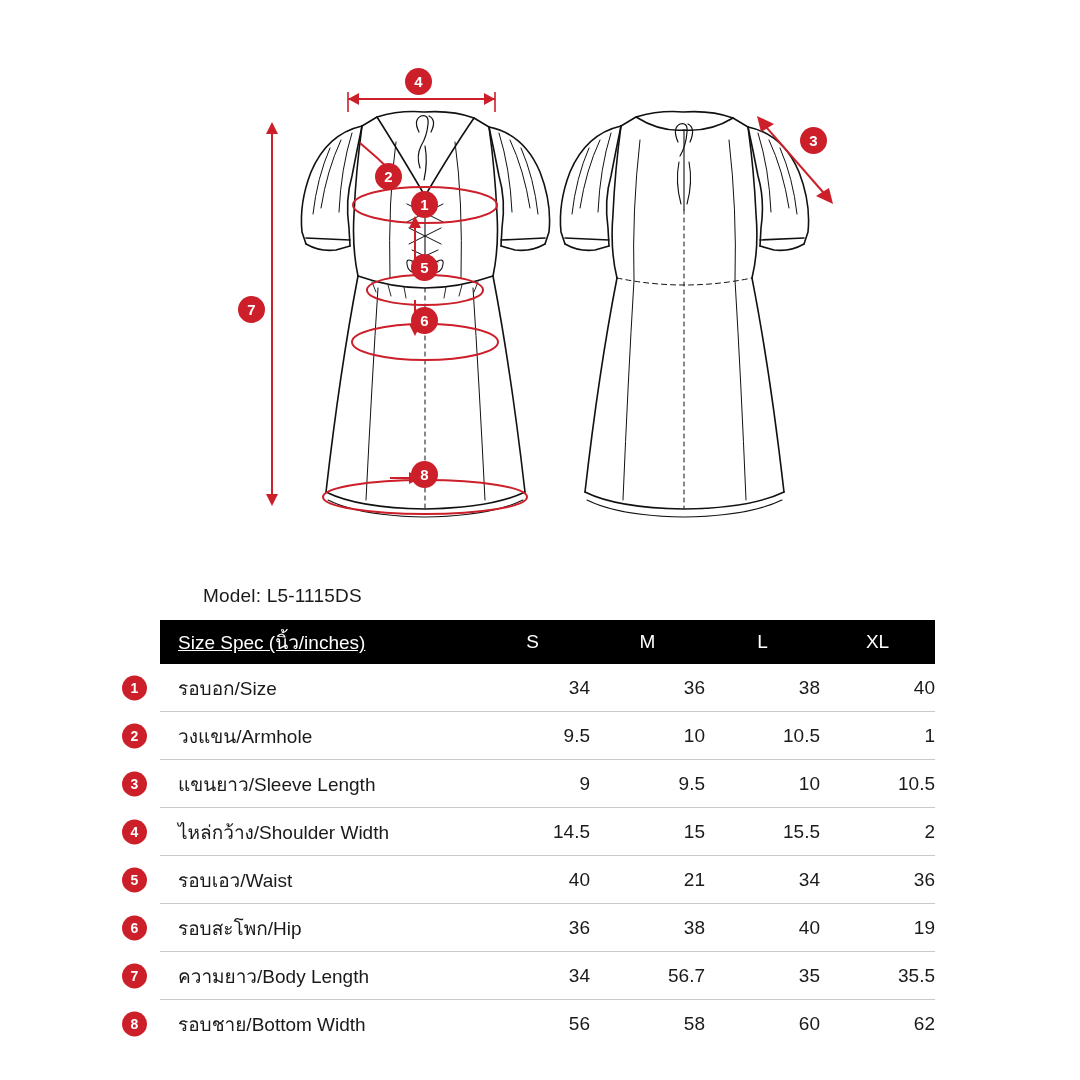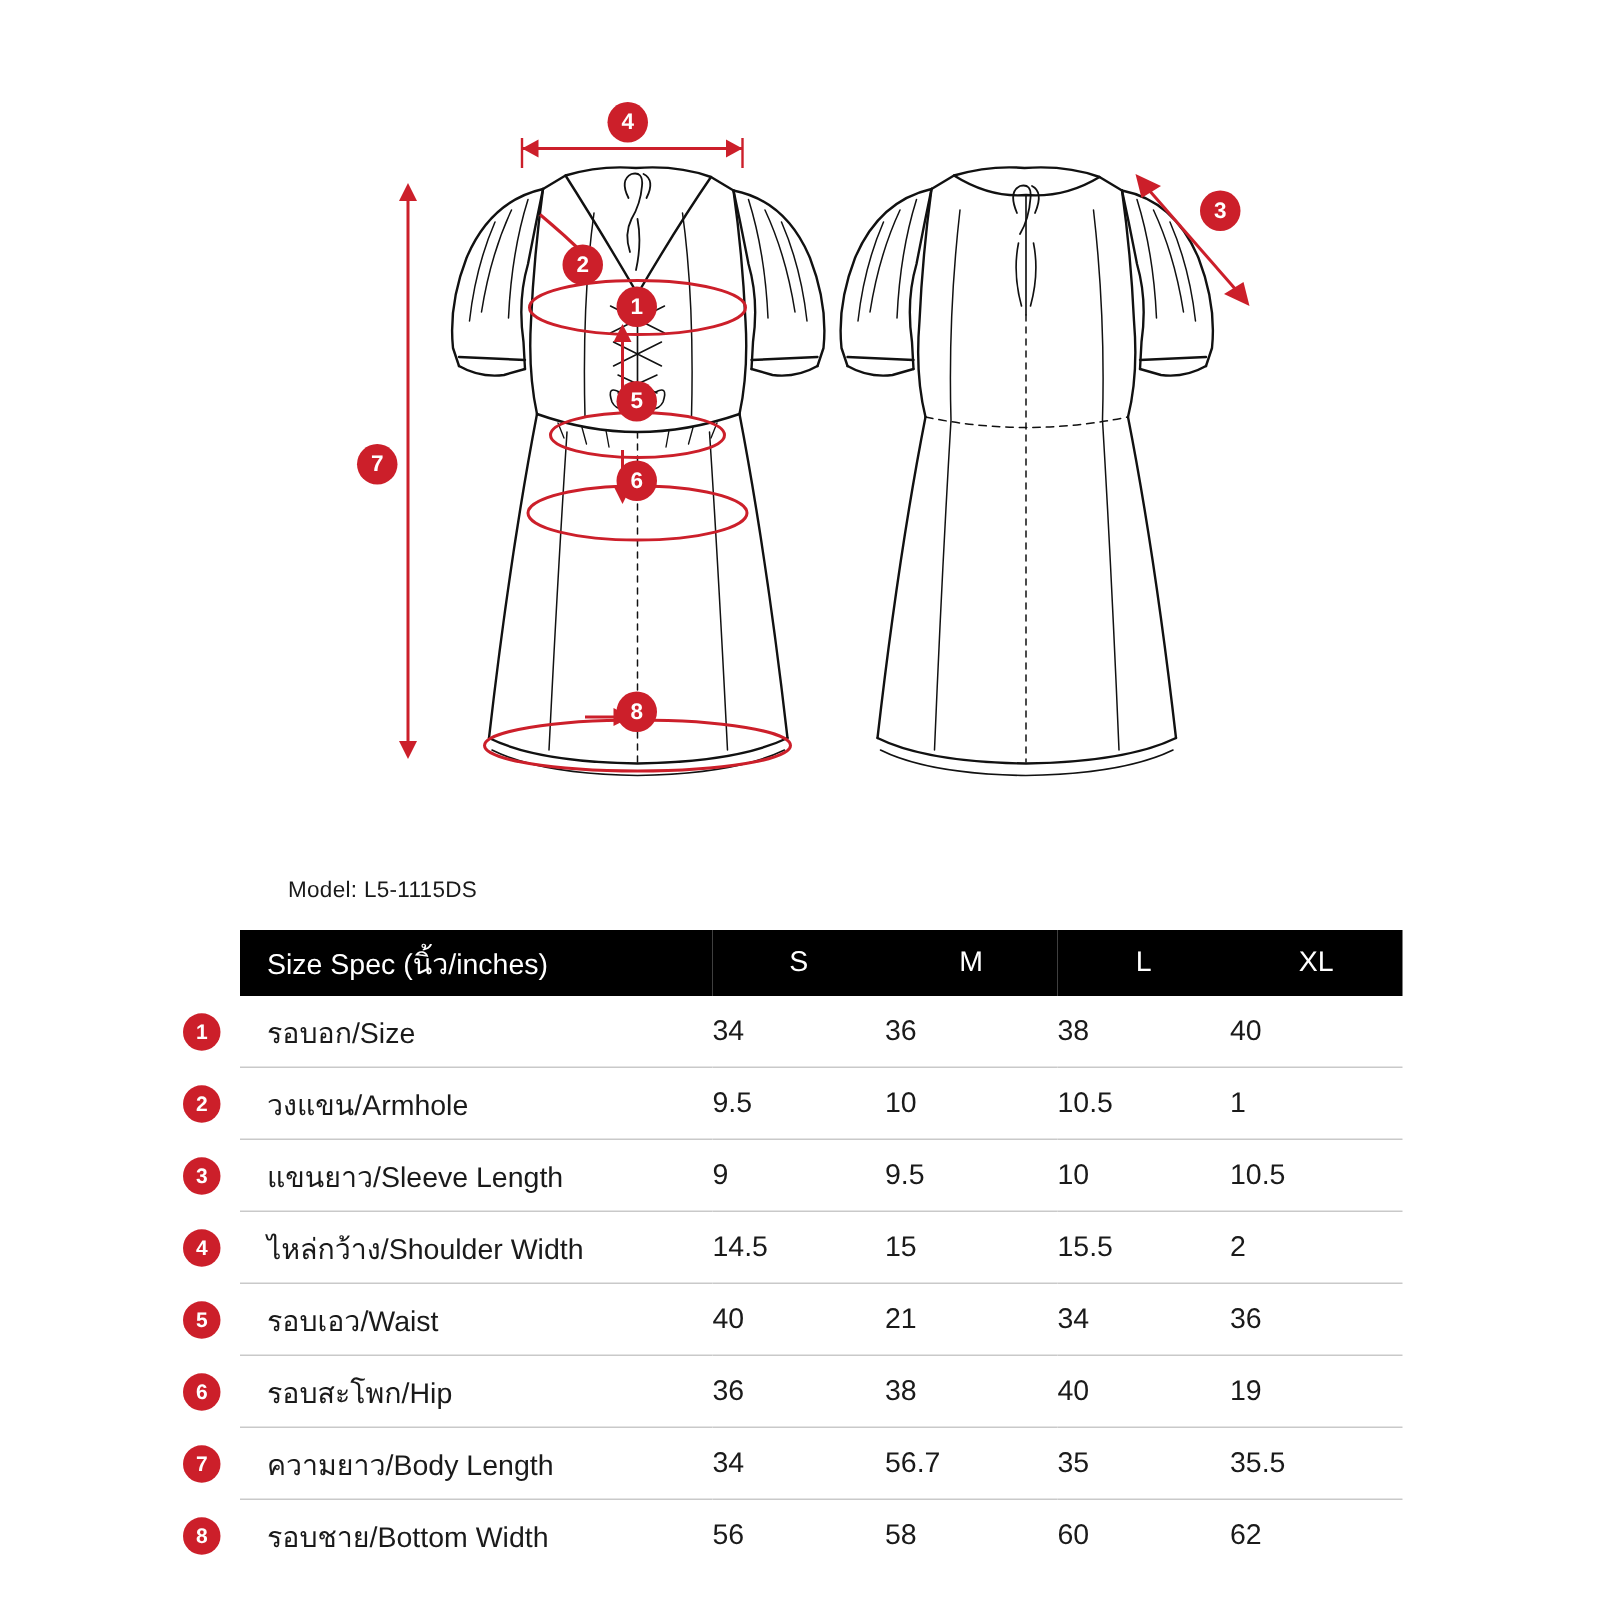--- a/index.html
+++ b/index.html
@@ -22,23 +22,23 @@
     width: 1080px;
     height: 565px;
   }
   .illustration svg {
     display: block;
   }
 
   
   .model-line {
     position: absolute;
-    left: 192px;
+    left: 203px;
     top: 585px;
-    font-size: 15px;
+    font-size: 19px;
     letter-spacing: 0.2px;
     color: #1a1a1a;
   }
 
   
   .table-wrap {
     position: absolute;
     left: 160px;
     top: 620px;
     width: 775px;
@@ -57,25 +57,26 @@
     color: #ffffff;
     height: 44px;
     font-size: 19px;
     font-weight: normal;
     text-align: center;
     vertical-align: middle;
   }
   .hdr-row th.lbl {
     text-align: left;
     padding-left: 18px;
+    text-decoration: underline;
   }
   .body-row td {
     height: 47px;
     font-size: 19px;
-    text-align: left;
+    text-align: right;
     vertical-align: middle;
     border-bottom: 1px solid #c9c9c9;
     color: #1a1a1a;
   }
   .body-row td.lbl {
     text-align: left;
     padding-left: 18px;
     position: relative;
     white-space: nowrap;
   }

